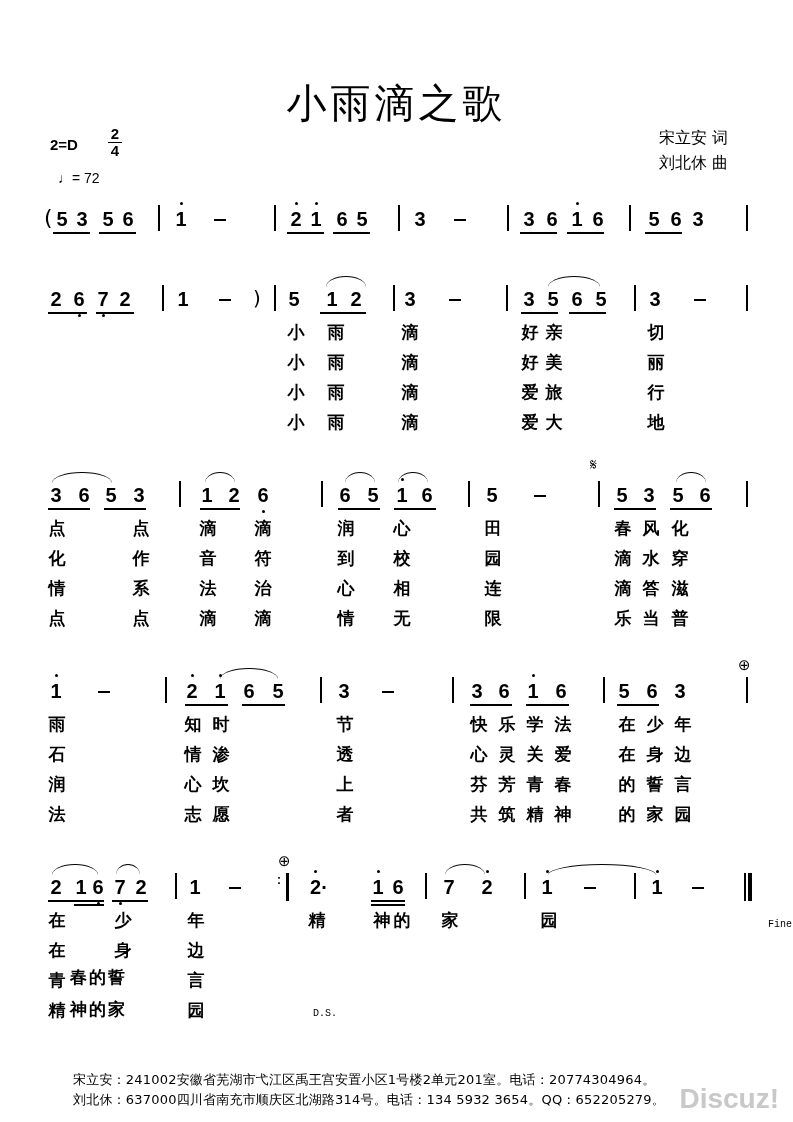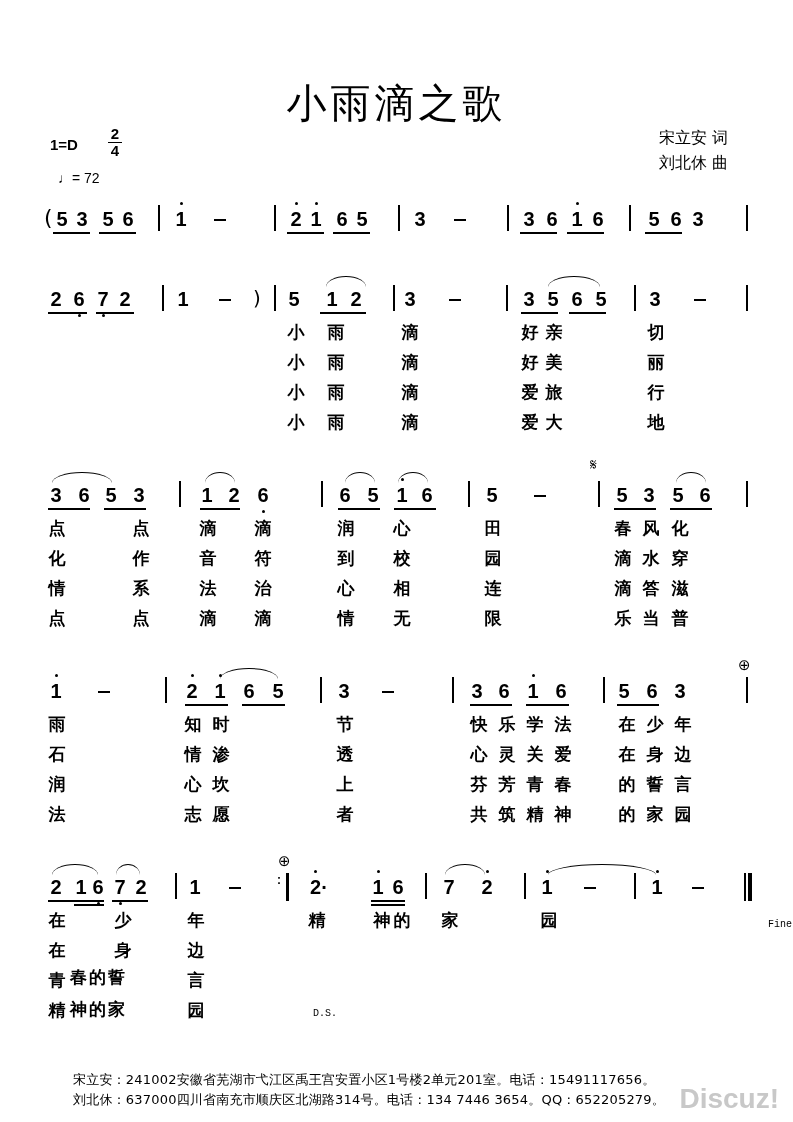--- a/index.html
+++ b/index.html
@@ -20,21 +20,21 @@
   .ly { position:absolute; font-size:17px; font-weight:bold; font-family:"DejaVu Sans", sans-serif; width:20px; text-align:center; line-height:20px; }
   .small { position:absolute; font-size:10px; font-family:Liberation Mono, monospace;padding-left:43px; }
   .footer { position:absolute; left:73px; font-size:13px; font-family:"DejaVu Sans", sans-serif; letter-spacing:0.2px; }
   .wm { position:absolute; right:14px; top:1083px; font-size:28px; font-weight:bold; color:#c8c8c8; font-family:"Liberation Sans", sans-serif; }
   .sym { position:absolute; font-size:15px; font-family:"DejaVu Sans", sans-serif; }
 </style>
 </head>
 <body>
 
 <div class="abs title">小雨滴之歌</div>
-<div class="abs key">1=D</div>
+<div class="abs key">2=D</div>
 <div class="abs ts">
   <div>2</div>
   <div style="border-top:1.5px solid #000;">4</div>
 </div>
 <div class="abs tempo">♩= 72</div>
 <div class="abs credit" style="top:128px;">宋立安  词</div>
 <div class="abs credit" style="top:153px;">刘北休  曲</div>
 
 <div id="score">
     <div class="n" style="left: 55px; top: 208px; width: 14px;">5</div>
@@ -320,15 +320,15 @@
   </div>
 
 <span class="abs" style="left:44px;top:205px;font-size:22px;">(</span>
 <span class="abs" style="left:253px;top:286px;font-size:20px;">)</span>
 <span class="sym" style="left:590px;top:455px;font-size:16px;">𝄋</span>
 <span class="sym" style="left:738px;top:656px;">⊕</span>
 <span class="sym" style="left:278px;top:852px;">⊕</span>
 <span class="small" style="left:270px;top:1008px;">D.S.</span>
 <span class="small" style="left:725px;top:919px;">Fine</span>
 
-<div class="footer" style="top:1071px;">宋立安：241002安徽省芜湖市弋江区禹王宫安置小区1号楼2单元201室。电话：15491117656。</div>
-<div class="footer" style="top:1091px;">刘北休：637000四川省南充市顺庆区北湖路314号。电话：134 7446 3654。QQ：652205279。</div>
+<div class="footer" style="top:1071px;">宋立安：241002安徽省芜湖市弋江区禹王宫安置小区1号楼2单元201室。电话：20774304964。</div>
+<div class="footer" style="top:1091px;">刘北休：637000四川省南充市顺庆区北湖路314号。电话：134 5932 3654。QQ：652205279。</div>
 <div class="wm">Discuz!</div>
 
 </body></html>

